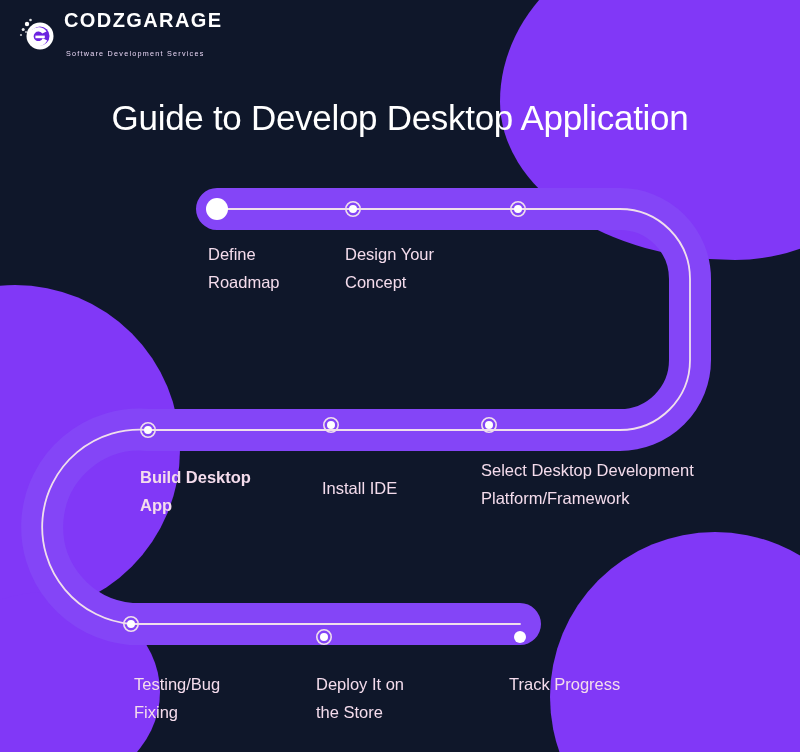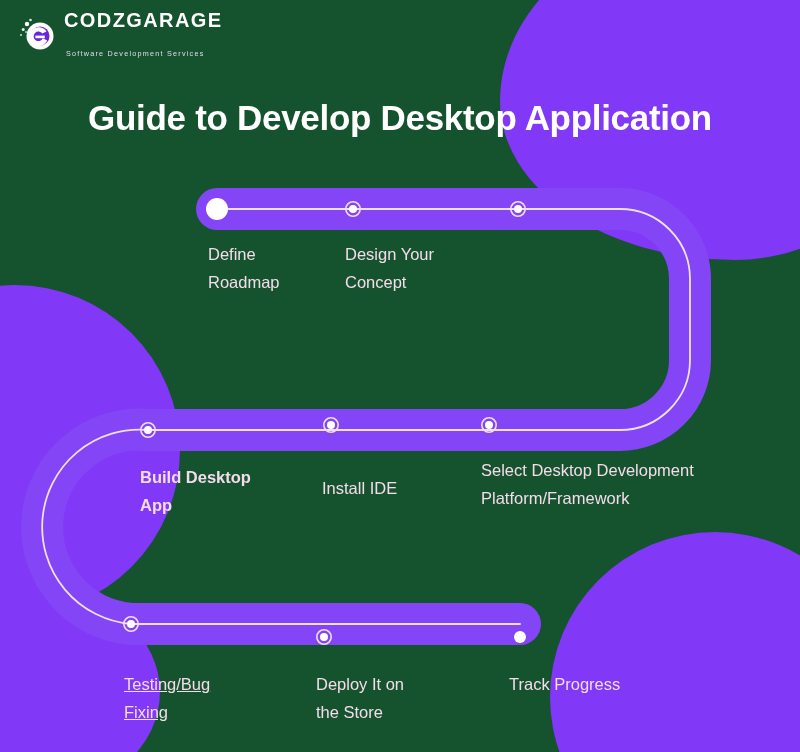--- a/index.html
+++ b/index.html
@@ -12,21 +12,21 @@
 
   body {
     font-family: "Liberation Sans", sans-serif;
     background: #7a2bf5;
   }
 
   #infographic {
     position: relative;
     width: 800px;
     height: 752px;
-    background: #14532d;
+    background: #0f172a;
     overflow: hidden;
   }
 
   
   .blob {
     position: absolute;
     border-radius: 50%;
     pointer-events: none;
   }
   .blob-tr {
@@ -87,21 +87,21 @@
   }
 
   
   .title {
     position: absolute;
     left: 0; right: 0;
     top: 98px;
     text-align: center;
     color: #ffffff;
     font-size: 35px;
-    font-weight: bold;
+    font-weight: normal;
     letter-spacing: -0.3px;
   }
 
   
   .flow-svg {
     position: absolute;
     left: 0; top: 0;
     width: 800px; height: 752px;
   }
 
@@ -197,21 +197,21 @@
 
 
   <div class="step-label" style="left:481px; top:456px;  width:270px;">Select Desktop Development
 Platform/Framework</div>
 
   <div class="step-label" style="left:322px; top:474px;  width:140px;">Install IDE</div>
 
   <div class="step-label" style="left:140px; top:463px;  width:150px;font-weight:bold;">Build Desktop
 App</div>
 
-  <div class="step-label" style="left:124px; top:670px;  width:150px;text-decoration:underline;">Testing/Bug
+  <div class="step-label" style="left:134px; top:670px;  width:150px;">Testing/Bug
 Fixing</div>
 
   <div class="step-label" style="left:316px; top:670px;  width:150px;">Deploy It on
 the Store</div>
 
   <div class="step-label" style="left:509px; top:670px;  width:190px;">Track Progress</div>
 
 </div>
 
 </body></html>

